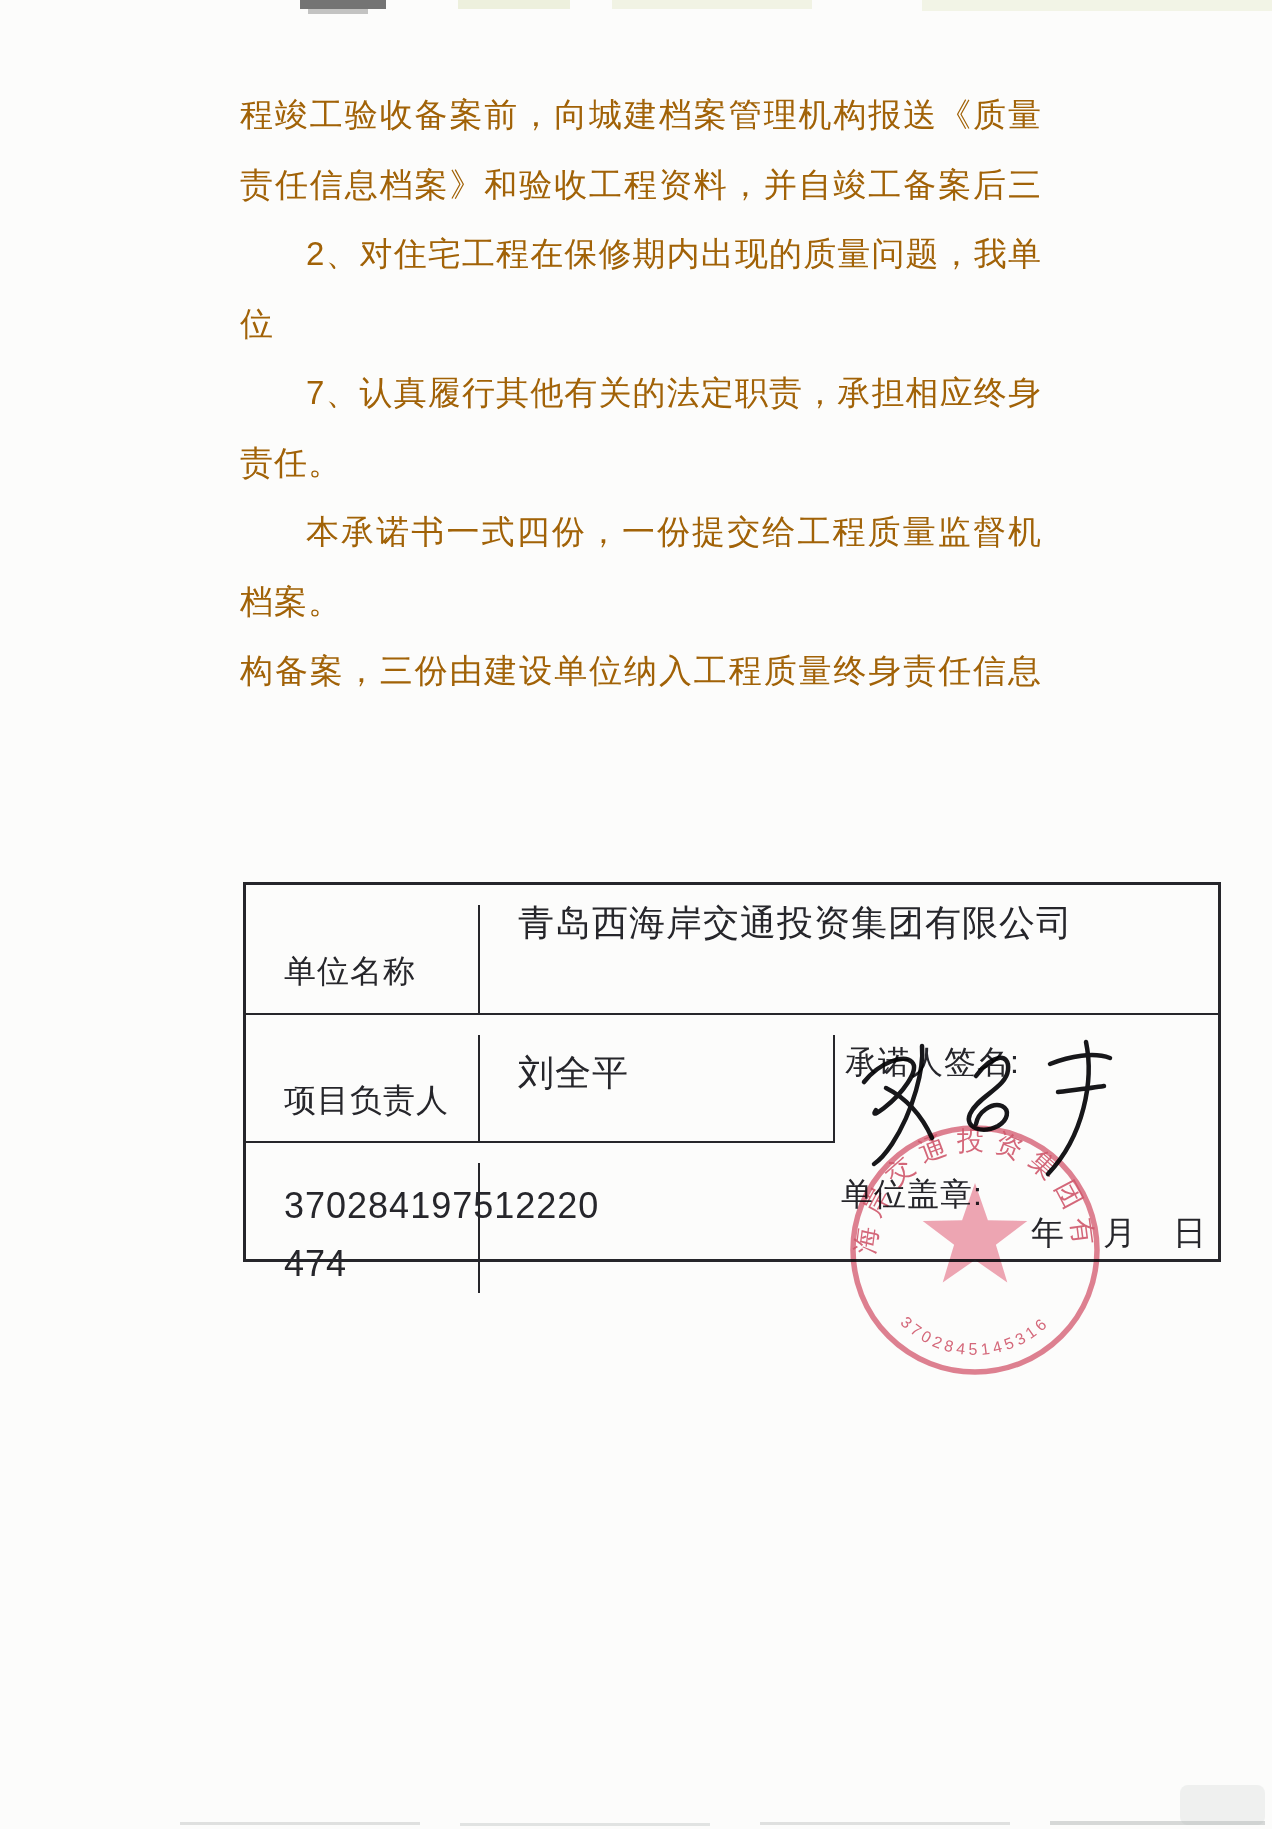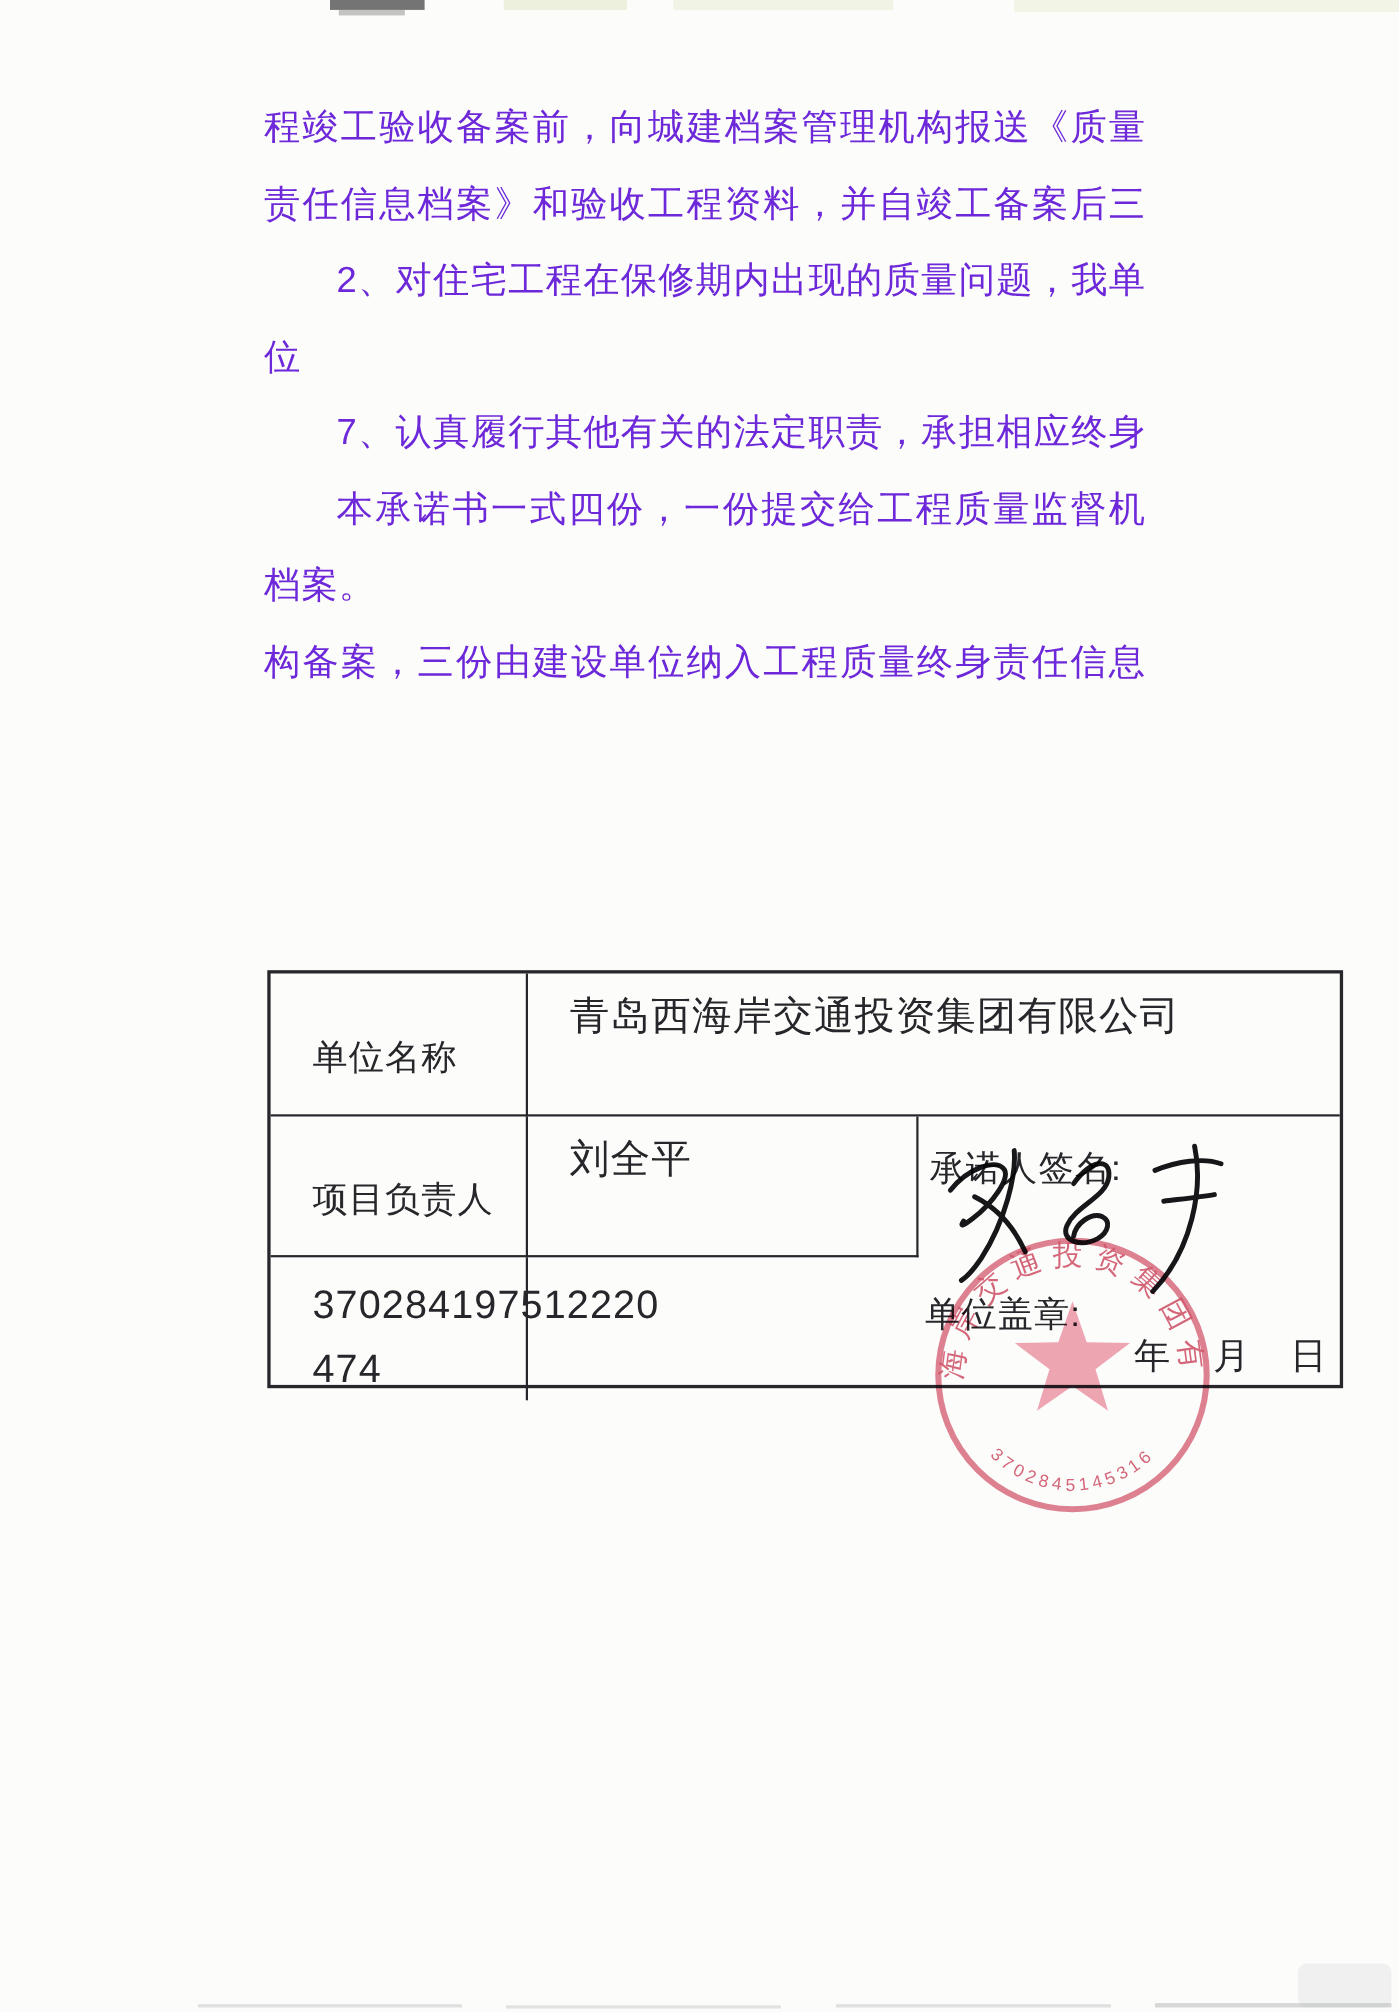--- a/index.html
+++ b/index.html
@@ -11,39 +11,39 @@
     overflow:hidden;
     font-family:"Liberation Sans", sans-serif;
     color:#26262b;
   }
 
   
   .doc-text {
     position:absolute; left:240px; top:80px; width:802px;
     font-size:33px; line-height:69.5px;
     letter-spacing:1px;
-    color:#6d28d9;
+    color:#a16207;
   }
   .doc-line { white-space:nowrap; }
   .doc-line.fill { white-space:normal; text-align:justify; text-align-last:justify; }
   .doc-line.indent { text-indent:66px; }
 
   
   .info-table {
     position:absolute; left:243px; top:882px;
     width:978px; height:380px;
     display:grid;
     grid-template-columns:234px 355px 1fr;
     grid-template-rows:130px 128px 1fr;
     border:3px solid #26262b;
     box-sizing:border-box;
     background:transparent;
   }
   .cell { box-sizing:border-box; position:relative; }
-  .b-r { border-right:2.5px solid #26262b; }
+  .b-r { border-right:2.5px solid #26262b;margin-top:20px; }
   .b-b { border-bottom:2.5px solid #26262b; }
   .label-cell {
     display:flex; align-items:center;
     padding-left:38px; padding-top:26px;
     font-size:32px; letter-spacing:1px;
   }
   .value-cell { padding-top:14px; padding-left:38px; font-size:36px; letter-spacing:1px; }
   .span-cols { grid-column:2 / 4; }
   .span-rows { grid-column:3 / 4; grid-row:2 / 4; }
   .id-value { width:330px; word-break:break-all; line-height:58px; }
@@ -96,20 +96,21 @@
   <div class="artifact a-bot-2"></div>
   <div class="artifact a-bot-3"></div>
   <div class="artifact a-bot-4"></div>
   <div class="artifact a-bot-blob"></div>
 
   <div class="doc-text">
     <div class="doc-line fill">程竣工验收备案前，向城建档案管理机构报送《质量</div>
     <div class="doc-line fill">责任信息档案》和验收工程资料，并自竣工备案后三</div>
     <div class="doc-line fill indent">2、对住宅工程在保修期内出现的质量问题，我单位</div>
     <div class="doc-line fill indent">7、认真履行其他有关的法定职责，承担相应终身</div>
+    <div class="doc-line">责任。</div>
     <div class="doc-line fill indent">本承诺书一式四份，一份提交给工程质量监督机</div>
     <div class="doc-line">档案。</div>
     <div class="doc-line fill">构备案，三份由建设单位纳入工程质量终身责任信息</div>
   </div>
 
   <div class="info-table">
 
     <div class="cell b-r b-b label-cell">单位名称</div>
     <div class="cell b-b value-cell span-cols">青岛西海岸交通投资集团有限公司</div>
 

